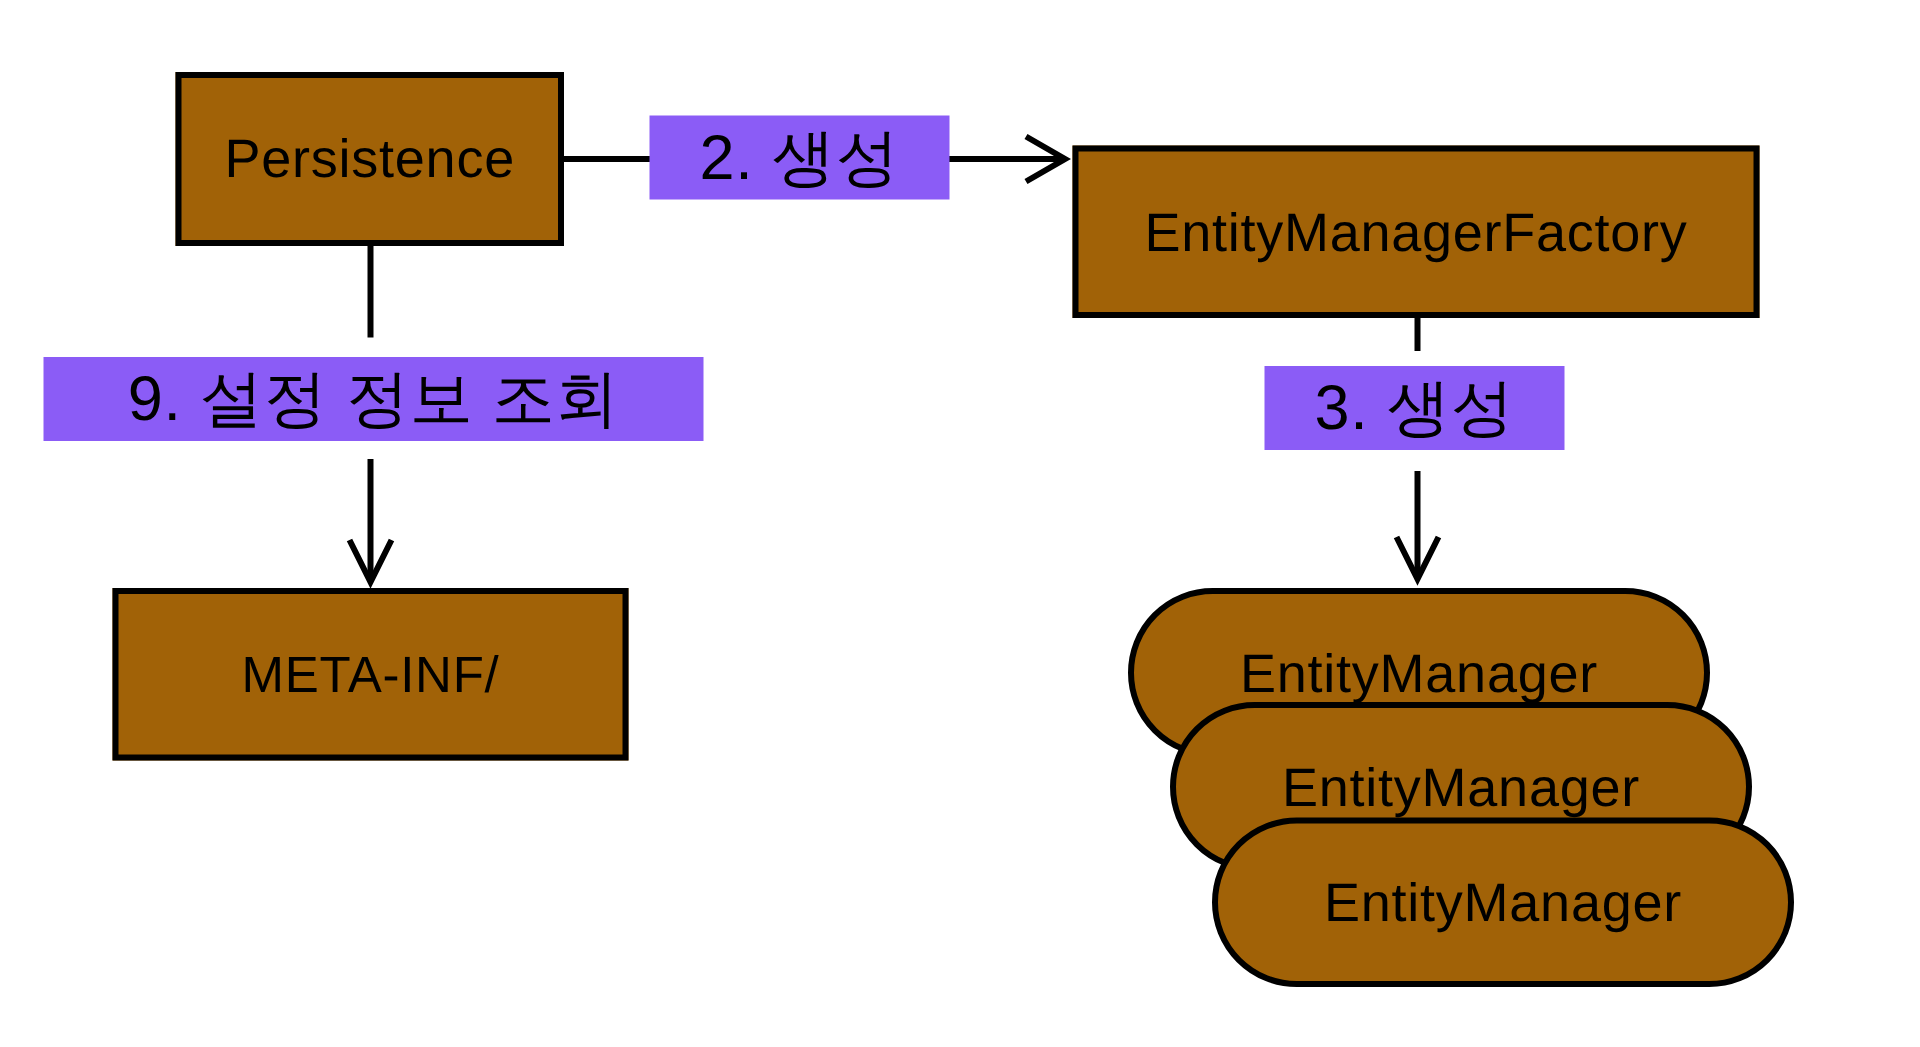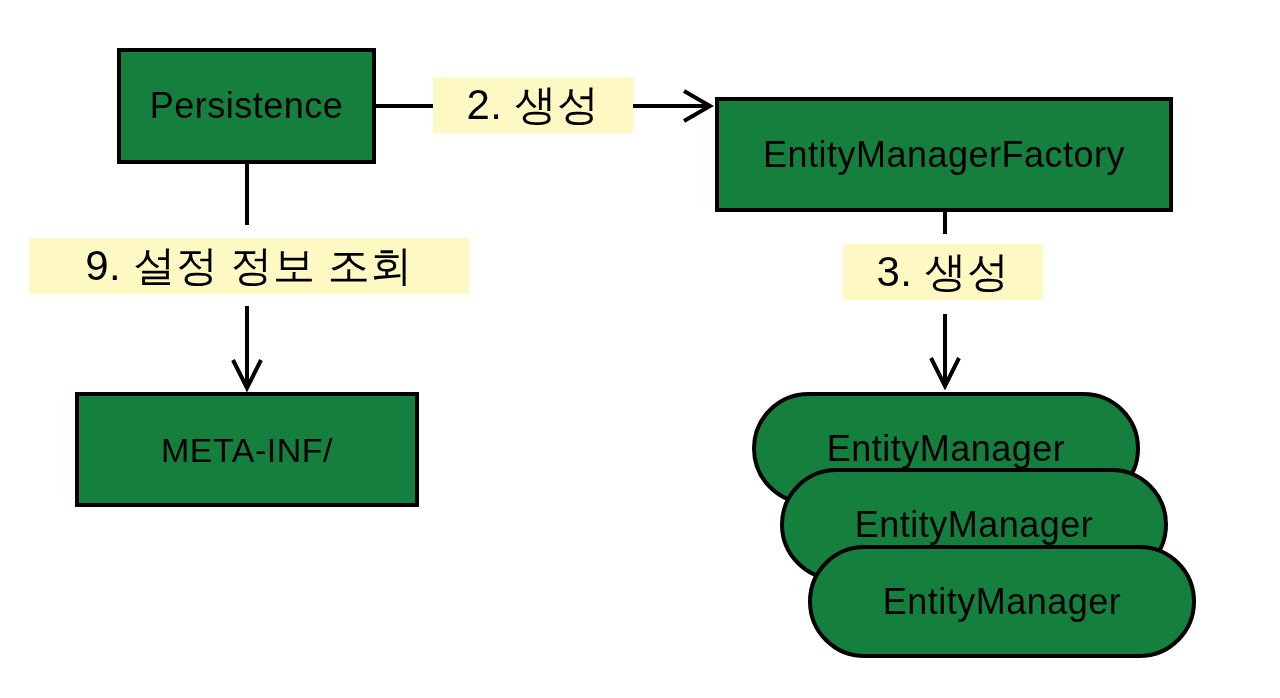--- a/index.html
+++ b/index.html
@@ -20,21 +20,21 @@
     position: absolute;
     left: 0; top: 0;
     width: 1280px;
     height: 698px;
     pointer-events: none;
   }
   .node {
     position: absolute;
     box-sizing: border-box;
     border: 4px solid #000000;
-    background: #15803d;
+    background: #a16207;
     display: flex;
     align-items: center;
     justify-content: center;
     text-align: center;
     font-size: 36px;
     font-weight: 300;
     letter-spacing: 0.5px;
     white-space: nowrap;
   }
   .rect-node { border-radius: 0; }
@@ -51,21 +51,21 @@
 
   .edge-label {
     position: absolute;
     display: flex;
     align-items: center;
     justify-content: center;
     font-size: 42px;
     font-weight: 300;
     letter-spacing: 0.5px;
     white-space: nowrap;
-    background: #fef9c3;
+    background: #8b5cf6;
   }
   .label-step1 { left: 29px;  top: 238px; width: 440px; height: 56px; }
   .label-step2 { left: 433px; top: 77px;  width: 200px; height: 56px; }
   .label-step3 { left: 843px; top: 244px; width: 200px; height: 56px; }
 
   .connector-layer line,
   .connector-layer polyline {
     stroke: #000000;
     stroke-width: 4;
     fill: none;

